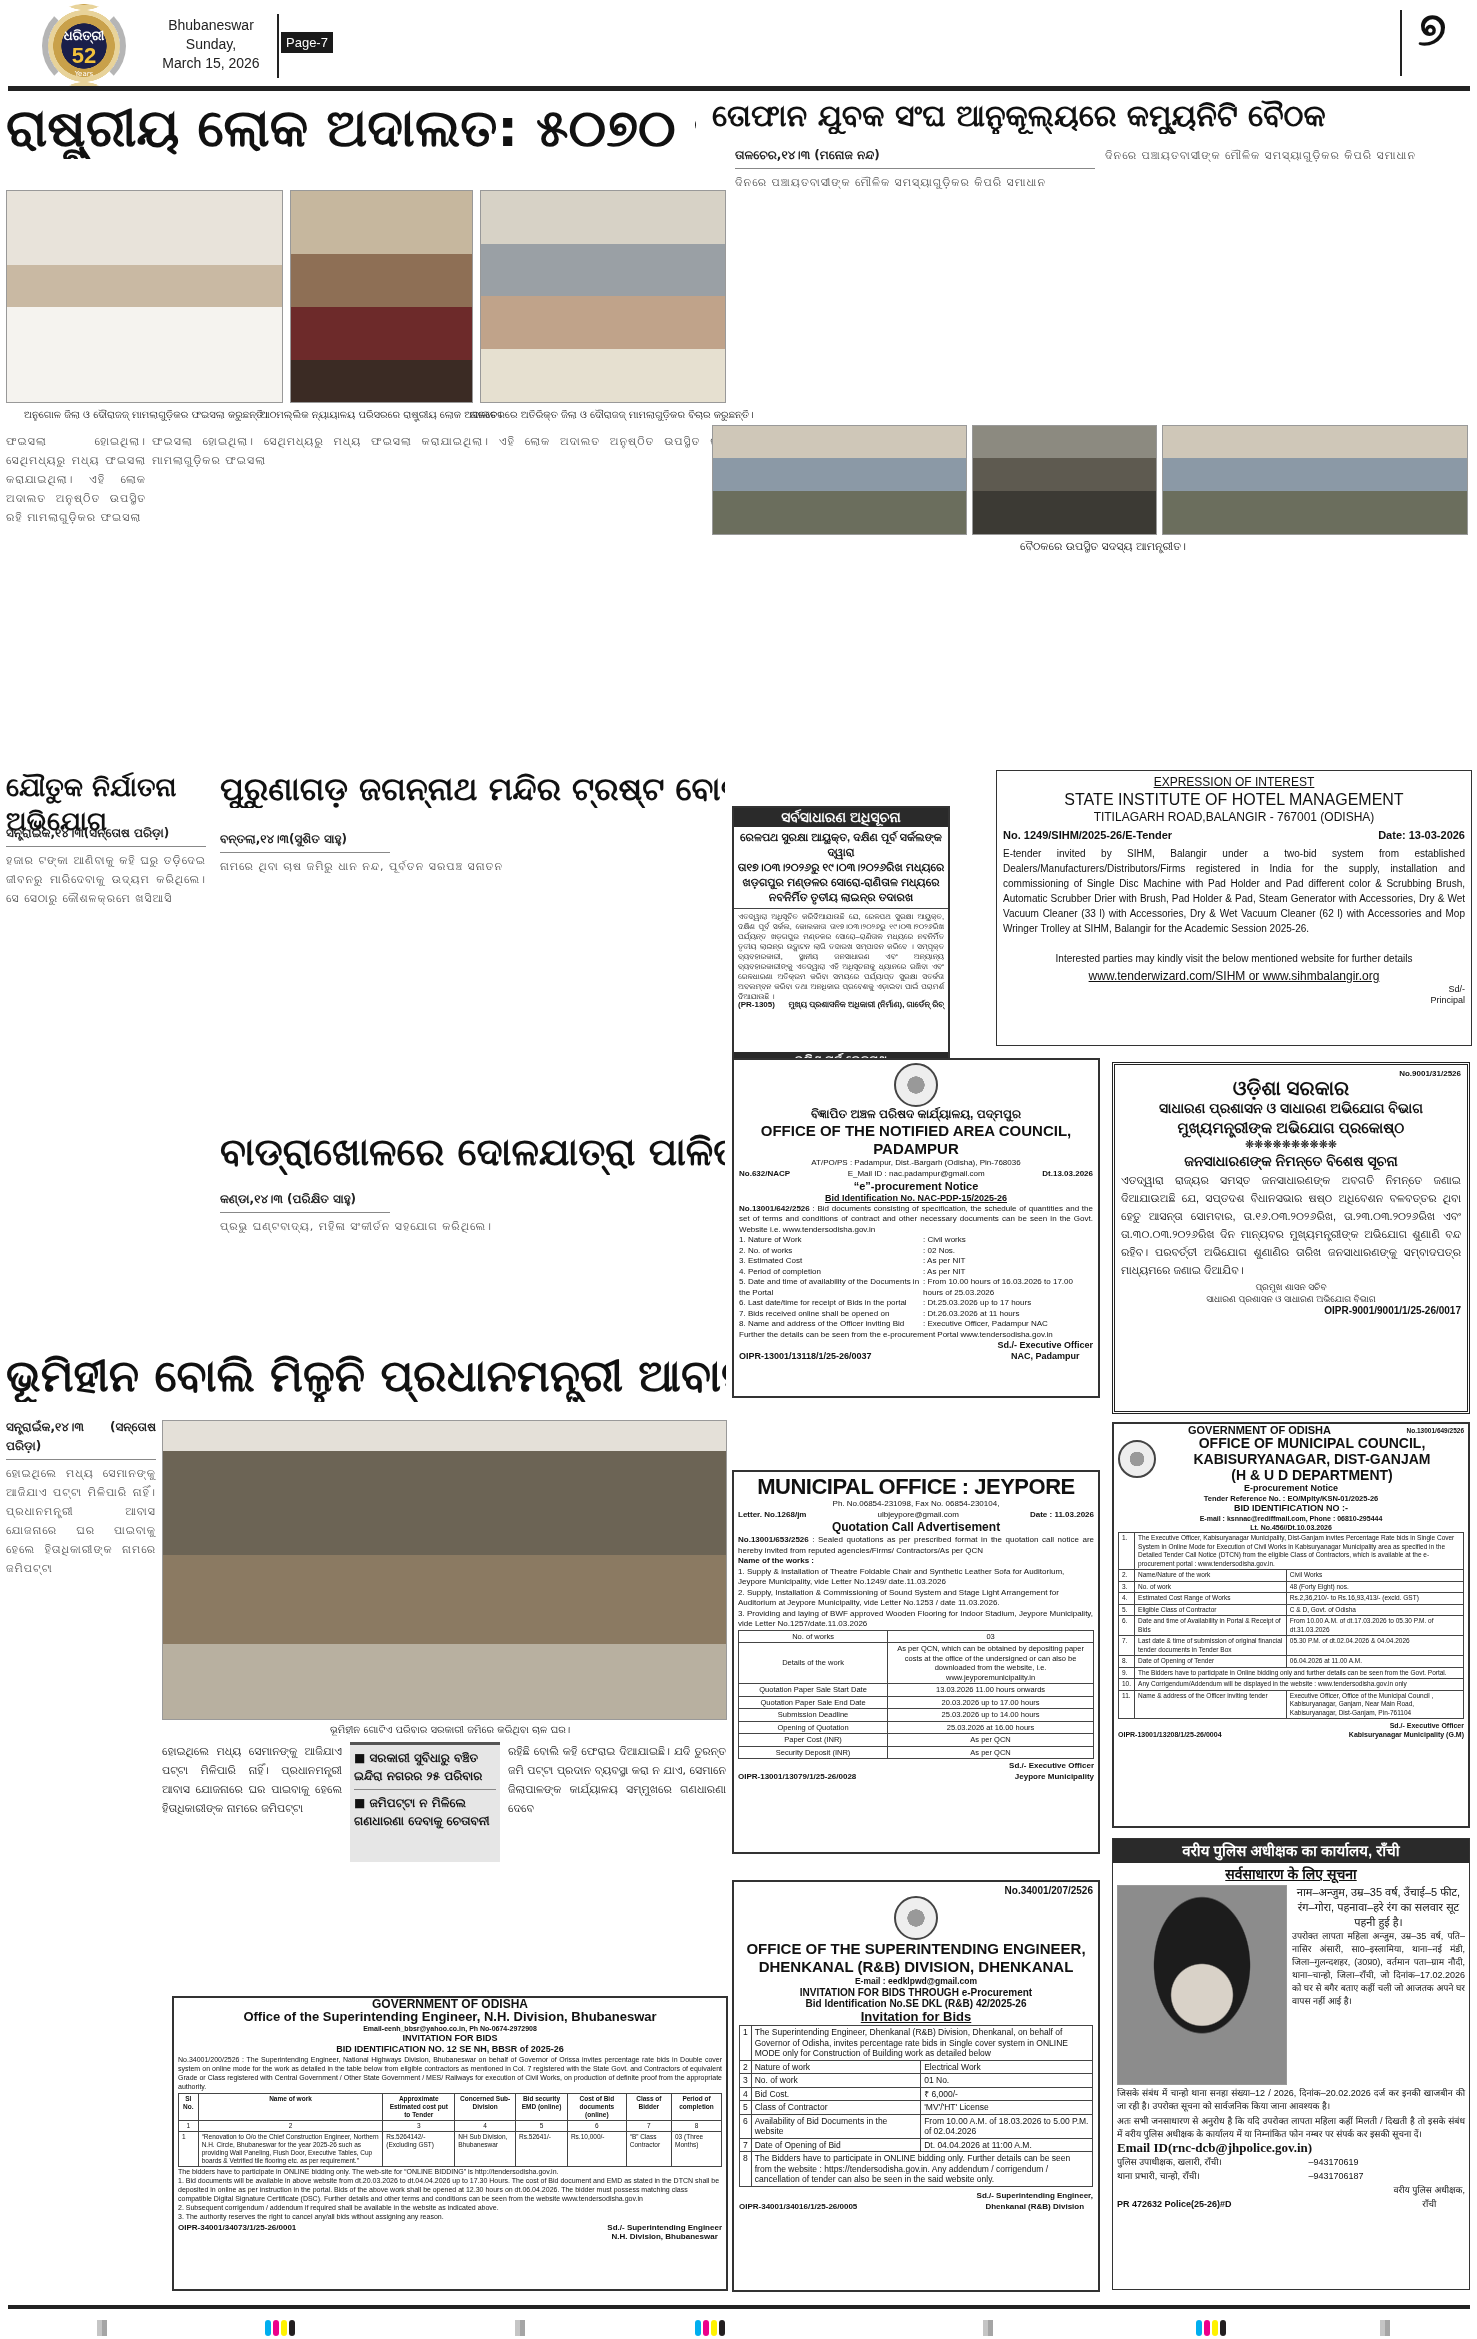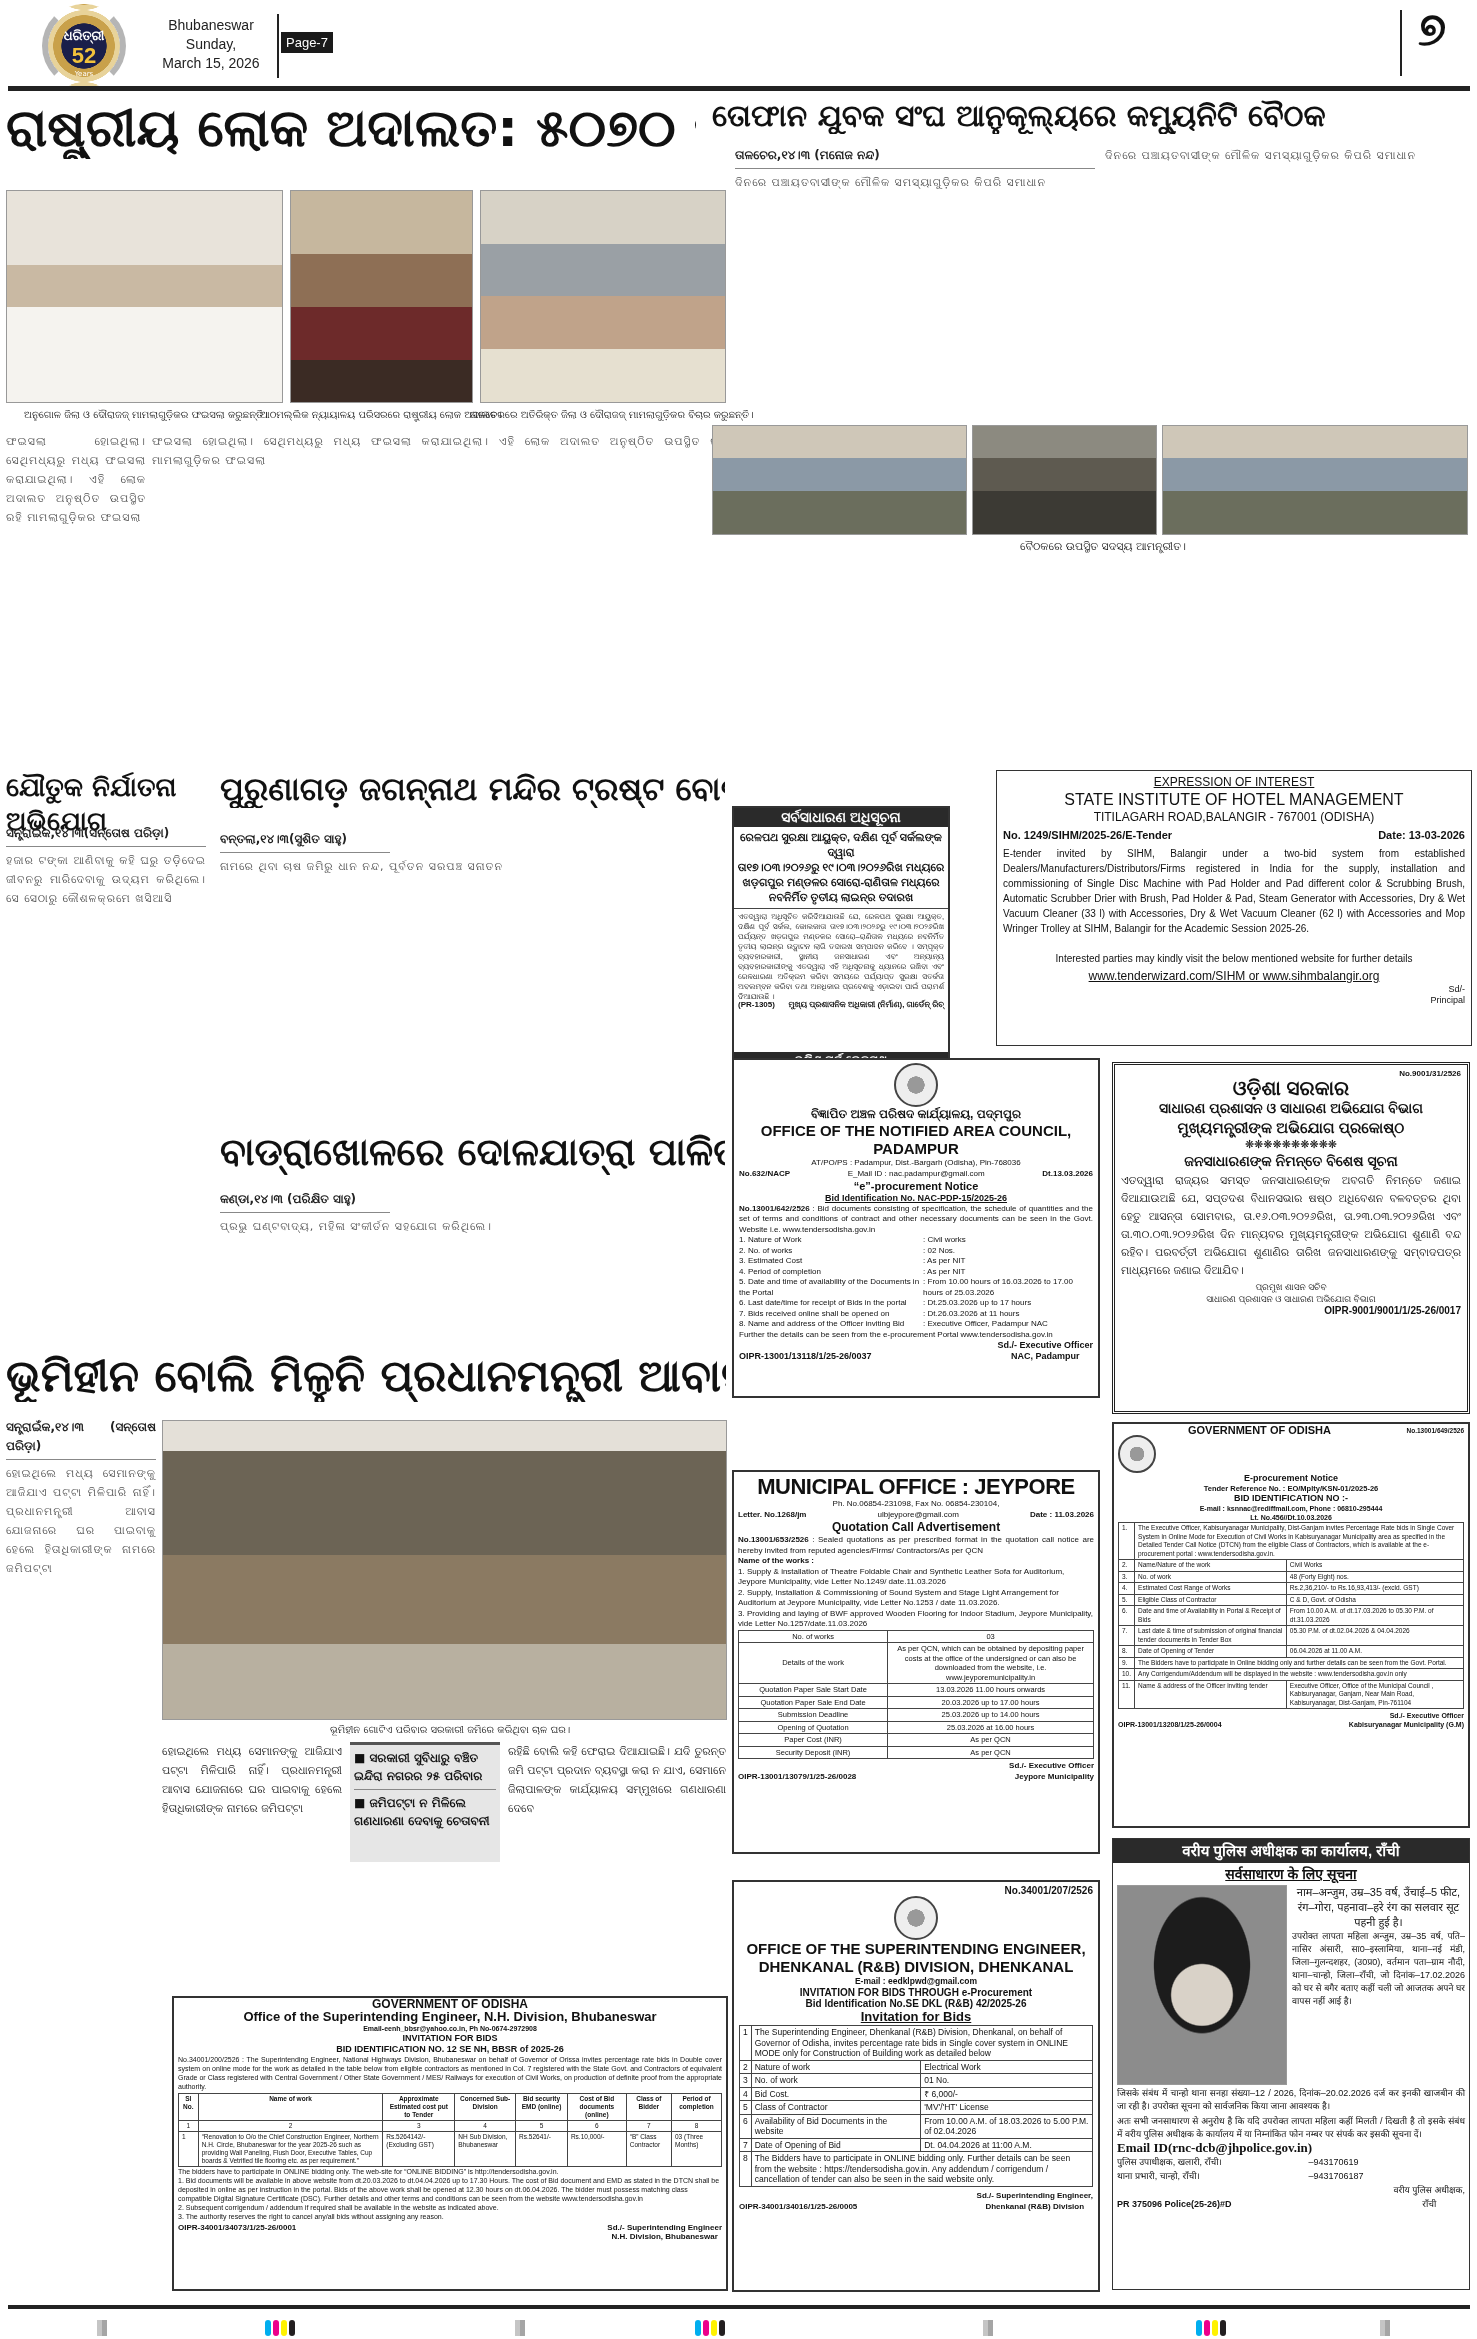--- a/index.html
+++ b/index.html
@@ -413,20 +413,25 @@
   </div>
 </div>
 
 <div class="ad" style="left:1112px; top:1422px; width:358px; height:406px; padding:2px 4px; font-size:7px; line-height:9px;">
   <div class="ad-row">
     <span class="bold" style="font-size:11px; margin-left:70px;">GOVERNMENT OF ODISHA</span>
     <span class="bold" style="font-size:6.5px;">No.13001/649/2526</span>
   </div>
   <div style="display:flex; align-items:center;">
     <div class="emblem" style="flex:0 0 38px; height:38px; margin:0 4px 0 0;"></div>
+    <div class="center bold" style="flex:1; font-size:14px; line-height:16px;">
+      <div>OFFICE OF MUNICIPAL COUNCIL,</div>
+      <div>KABISURYANAGAR, DIST-GANJAM</div>
+      <div>(H &amp; U D DEPARTMENT)</div>
+    </div>
   </div>
   <div class="center bold" style="font-size:9px; line-height:11px;">E-procurement Notice</div>
   <div class="center bold" style="font-size:7.5px;">Tender Reference No. : EO/Mplty/KSN-01/2025-26</div>
   <div class="center bold" style="font-size:9px; line-height:11px;">BID IDENTIFICATION NO :-</div>
   <div class="center bold">E-mail : ksnnac@rediffmail.com, Phone : 06810-295444</div>
   <div class="center bold">Lt. No.456//Dt.10.03.2026</div>
   <table style="font-size:6.5px; line-height:8.5px;">
     <tbody>
         <tr>
           <td>1.</td>
@@ -505,21 +510,21 @@
     <div style="display:flex;">
         <span style="width:55%;">पुलिस उपाधीक्षक, खलारी, राँची।</span>
         <span>–943170619</span>
       </div>
     <div style="display:flex;">
         <span style="width:55%;">थाना प्रभारी, चान्हो, राँची।</span>
         <span>–9431706187</span>
       </div>
   </div>
   <div class="ad-row" style="padding:0 4px; align-items:flex-end; font-size:9px;">
-    <span class="bold">PR 375096 Police(25-26)#D</span>
+    <span class="bold">PR 472632 Police(25-26)#D</span>
     <span style="text-align:center;"><span>वरीय पुलिस अधीक्षक,</span><br><span>राँची</span></span>
   </div>
 </div>
 
 <div class="bottom-rule"></div>
 <div class="gray-block" style="left:97px;"></div>
 <div class="reg" style="left:265px;">
   <span class="c-c" style="background: rgb(0, 174, 239);"></span>
     <span class="c-m" style="background: rgb(236, 0, 140);"></span>
     <span class="c-y" style="background: rgb(255, 242, 0);"></span>

